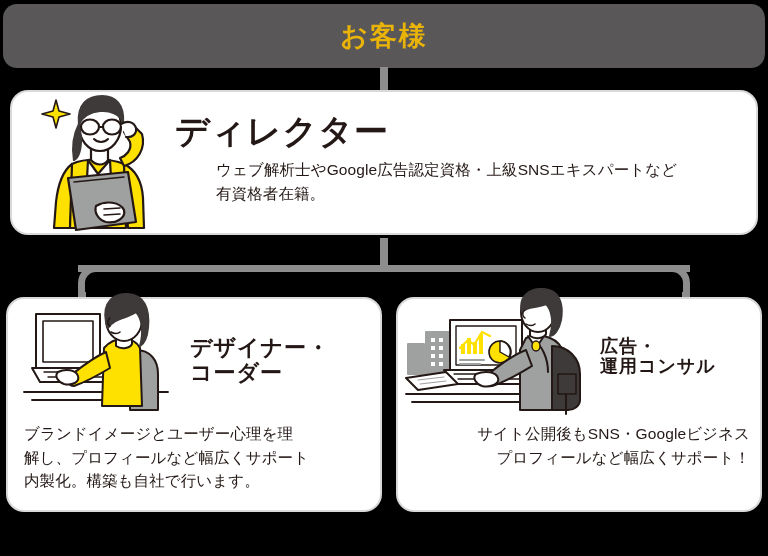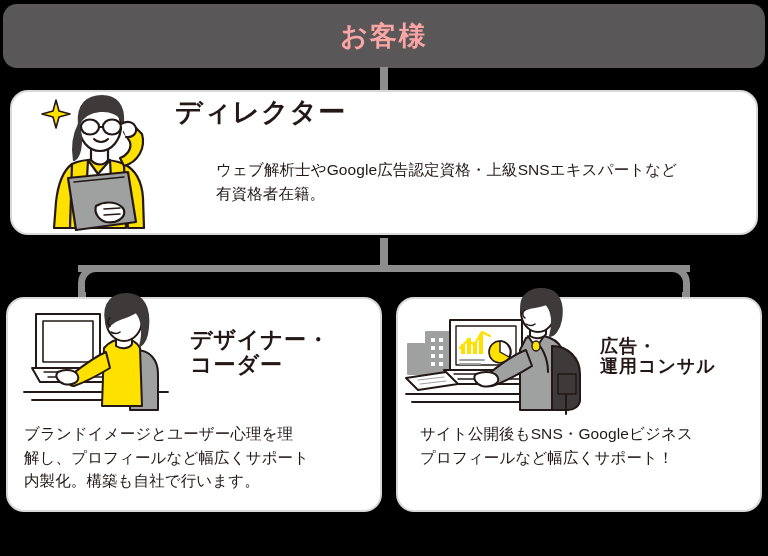--- a/index.html
+++ b/index.html
@@ -24,21 +24,21 @@
     width: 762px;
     height: 64px;
     background: #595757;
     border-radius: 14px;
     display: flex;
     align-items: center;
     justify-content: center;
     box-sizing: border-box;
   }
   .banner-title {
-    color: #fca5a5;
+    color: #eab308;
     font-size: 27px;
     font-weight: bold;
     letter-spacing: 2px;
   }
 
   
   .conn {
     position: absolute;
     background: #8d8d8d;
   }
@@ -125,26 +125,26 @@
   .card-title {
     position: absolute;
     color: #231815;
     font-weight: bold;
     letter-spacing: 1px;
     line-height: 1.12;
     white-space: pre-line;
   }
   .title-director {
     left: 175px;
-    top: 97px;
-    font-size: 27px;
+    top: 112px;
+    font-size: 34px;
   }
   .title-designer {
     left: 190px;
-    top: 328px;
+    top: 336px;
     font-size: 22px;
   }
   .title-consultant {
     left: 600px;
     top: 336px;
     font-size: 18px;
   }
   .card-desc {
     position: absolute;
     color: #231815;
@@ -161,21 +161,21 @@
   }
   .desc-designer {
     left: 24px;
     top: 422px;
     width: 340px;
   }
   .desc-consultant {
     left: 420px;
     top: 422px;
     width: 330px;
-    text-align: left;
+    text-align: right;
   }
 
   
   .illus {
     position: absolute;
   }
   .illus-director   { left: 24px;  top: 78px;  width: 160px; height: 160px; }
   .illus-designer   { left: 18px;  top: 288px; width: 170px; height: 130px; }
   .illus-consultant { left: 402px; top: 288px; width: 196px; height: 130px; }
 </style>

